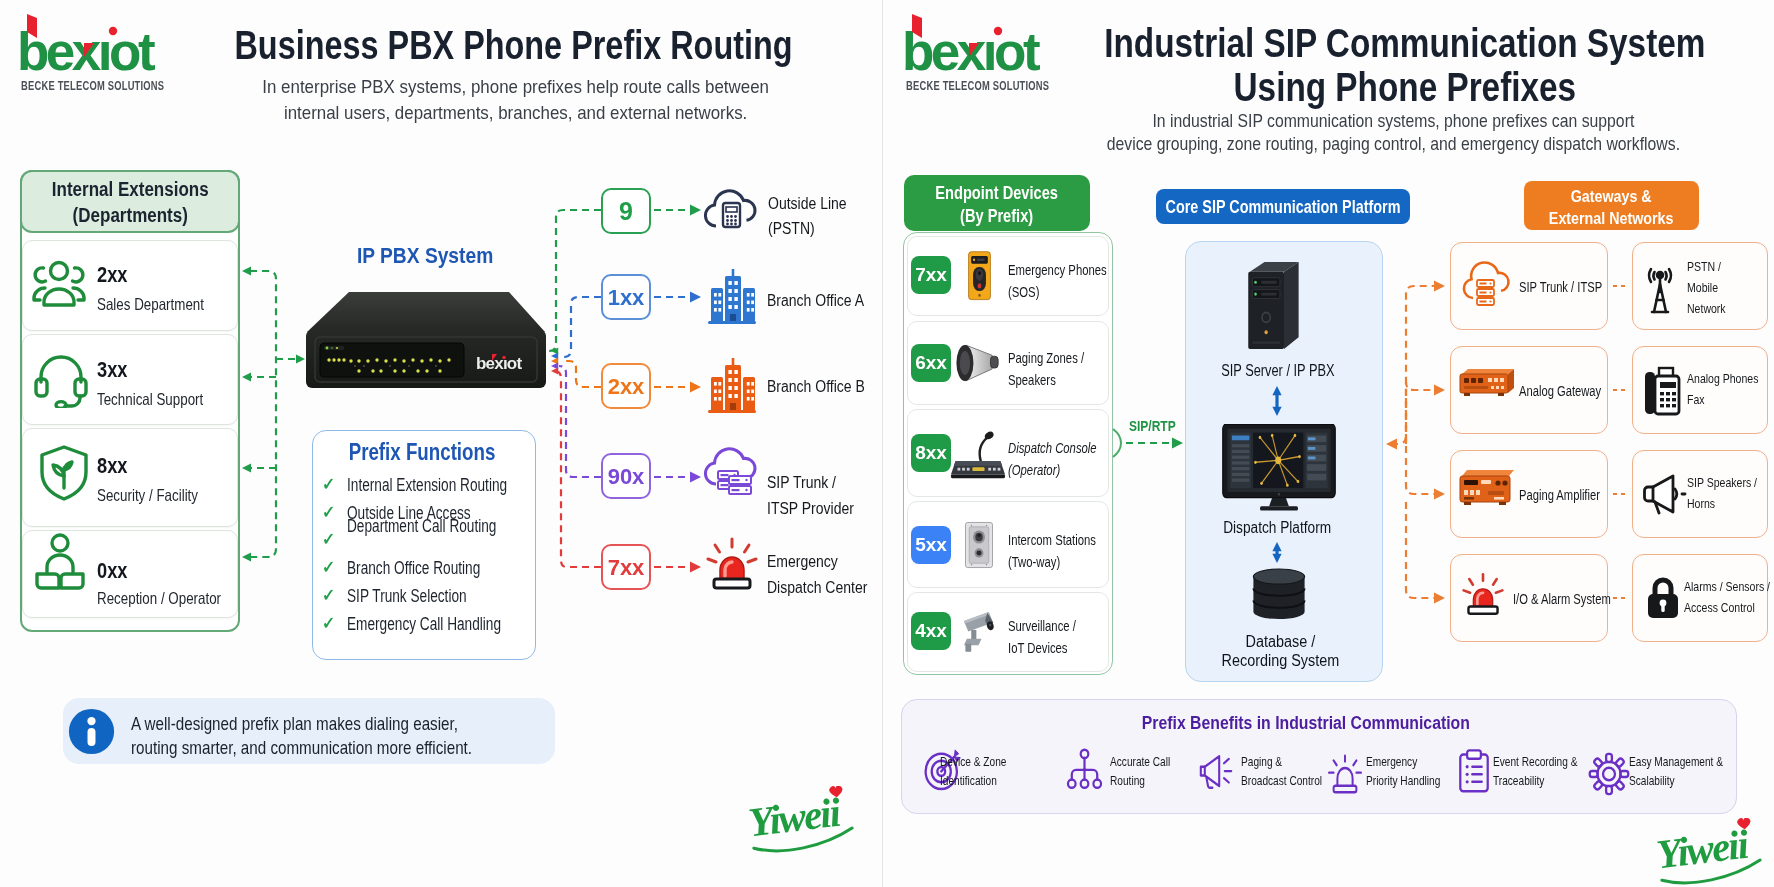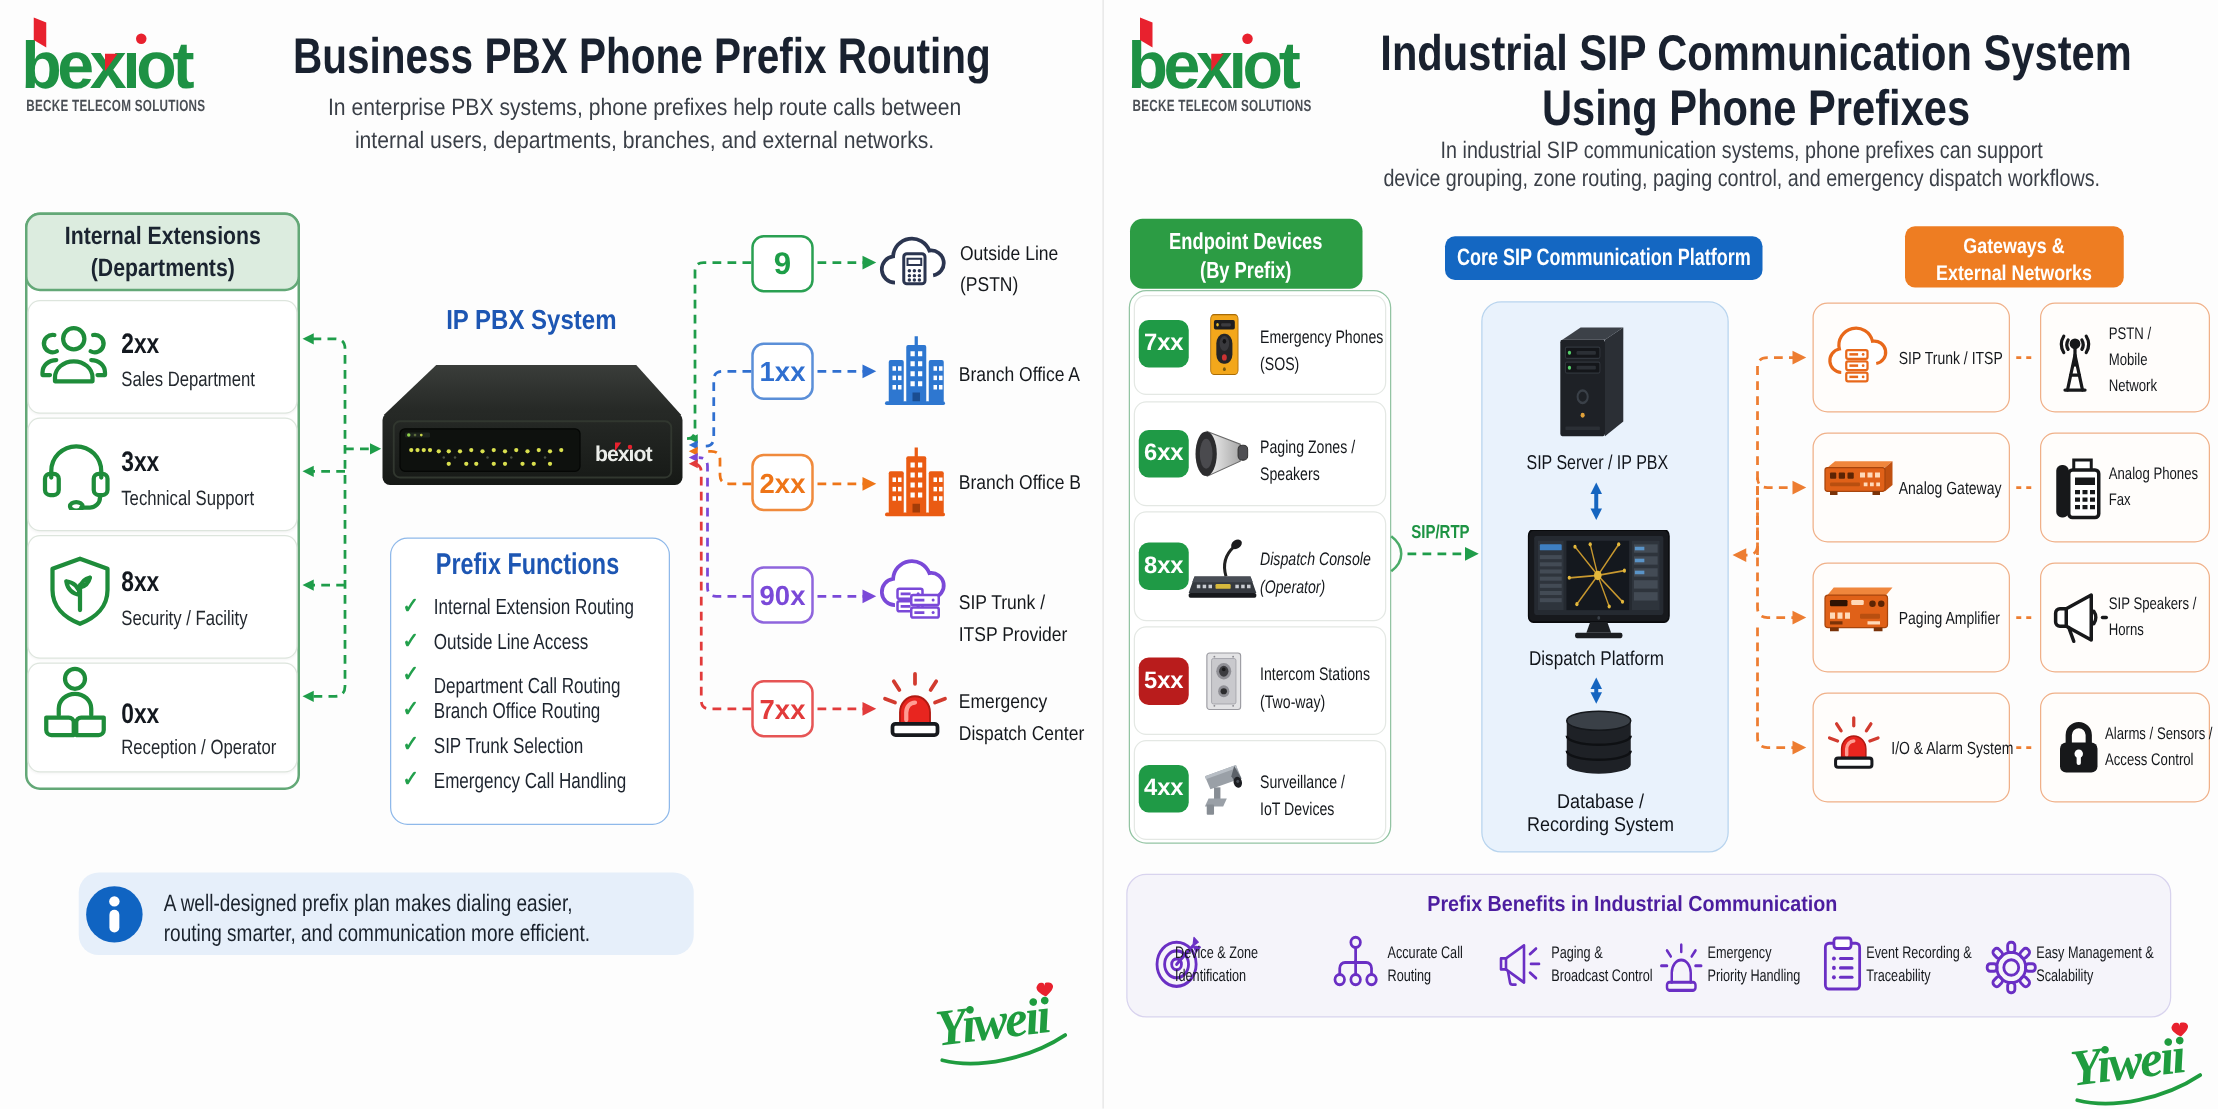--- a/index.html
+++ b/index.html
@@ -115,21 +115,21 @@
 <circle cx="201" cy="69.5" r="1.8" fill="#e8212e"></circle>
 <polygon points="189,66 194,66 189,73" fill="#e8212e"></polygon>
 </svg></div>
 <div class="abs" style="left:312px;top:430px;width:224px;height:230px;border:1.5px solid #8fb9ea;border-radius:14px;background:#fff;"></div>
 <div class="abs" style="left:-578px;top:438px;width:2000px;text-align:center;"><span class="tc" style="font-size:24px;font-weight:bold;color:#1d56b3;transform:scaleX(0.78);">Prefix Functions</span></div>
 <div class="abs" style="left:322px;top:474.0px;"><span class="t" style="font-size:17.5px;font-weight:bold;color:#22a04c;transform:scaleX(0.9);">✓</span></div>
 <div class="abs" style="left:347px;top:475.0px;"><span class="t" style="font-size:17.5px;font-weight:normal;color:#1d242e;transform:scaleX(0.78);">Internal Extension Routing</span></div>
 <div class="abs" style="left:322px;top:501.7px;"><span class="t" style="font-size:17.5px;font-weight:bold;color:#22a04c;transform:scaleX(0.9);">✓</span></div>
 <div class="abs" style="left:347px;top:502.7px;"><span class="t" style="font-size:17.5px;font-weight:normal;color:#1d242e;transform:scaleX(0.78);">Outside Line Access</span></div>
 <div class="abs" style="left:322px;top:529.4px;"><span class="t" style="font-size:17.5px;font-weight:bold;color:#22a04c;transform:scaleX(0.9);">✓</span></div>
-<div class="abs" style="left:347px;top:538px;"><span class="t" style="font-size:17.5px;font-weight:normal;color:#1d242e;transform:scaleX(0.78);">Department Call Routing</span></div>
+<div class="abs" style="left:347px;top:516px;"><span class="t" style="font-size:17.5px;font-weight:normal;color:#1d242e;transform:scaleX(0.78);">Department Call Routing</span></div>
 <div class="abs" style="left:322px;top:557.1px;"><span class="t" style="font-size:17.5px;font-weight:bold;color:#22a04c;transform:scaleX(0.9);">✓</span></div>
 <div class="abs" style="left:347px;top:558.1px;"><span class="t" style="font-size:17.5px;font-weight:normal;color:#1d242e;transform:scaleX(0.78);">Branch Office Routing</span></div>
 <div class="abs" style="left:322px;top:584.8px;"><span class="t" style="font-size:17.5px;font-weight:bold;color:#22a04c;transform:scaleX(0.9);">✓</span></div>
 <div class="abs" style="left:347px;top:585.8px;"><span class="t" style="font-size:17.5px;font-weight:normal;color:#1d242e;transform:scaleX(0.78);">SIP Trunk Selection</span></div>
 <div class="abs" style="left:322px;top:612.5px;"><span class="t" style="font-size:17.5px;font-weight:bold;color:#22a04c;transform:scaleX(0.9);">✓</span></div>
 <div class="abs" style="left:347px;top:613.5px;"><span class="t" style="font-size:17.5px;font-weight:normal;color:#1d242e;transform:scaleX(0.78);">Emergency Call Handling</span></div>
 <div class="abs" style="left:601px;top:188px;width:50px;height:46px;border-radius:10px;border:2px solid #2aa052;background:#fff;text-align:center;font-weight:bold;font-size:25px;line-height:43px;color:#1e9e48;">9</div>
 <div class="abs" style="left:601px;top:274px;width:50px;height:46px;border-radius:10px;border:2px solid #5b8fd8;background:#fff;text-align:center;font-weight:bold;font-size:22px;line-height:43px;color:#2f6fd0;">1xx</div>
 <div class="abs" style="left:601px;top:363px;width:50px;height:46px;border-radius:10px;border:2px solid #f08a3c;background:#fff;text-align:center;font-weight:bold;font-size:22px;line-height:43px;color:#ee7518;">2xx</div>
 <div class="abs" style="left:601px;top:453px;width:50px;height:46px;border-radius:10px;border:2px solid #8f65dd;background:#fff;text-align:center;font-weight:bold;font-size:22px;line-height:43px;color:#7a49d8;">90x</div>
@@ -319,21 +319,21 @@
         <rect x="8" y="45" width="3" height="3"></rect>
         <rect x="13" y="45" width="3" height="3"></rect>
         <rect x="18" y="45" width="3" height="3"></rect>
         <rect x="41" y="45" width="3" height="3"></rect>
         <rect x="46" y="45" width="3" height="3"></rect>
         <rect x="51" y="45" width="3" height="3"></rect>
       </g>
 </svg></div>
 <div class="abs" style="left:1008px;top:437px;font-style:italic;"><span class="t" style="font-size:14.5px;font-weight:normal;color:#15181c;line-height:22px;transform:scaleX(0.78);">Dispatch Console<br>(Operator)</span></div>
 <div class="abs" style="left:907px;top:501px;width:202px;height:87px;background:#fff;border:1px solid #e4e8e4;border-radius:10px;"></div>
-<div class="abs" style="left:911px;top:526px;width:40px;height:38px;background:#b91c1c;border-radius:8px;color:#fff;font-weight:bold;font-size:19px;text-align:center;line-height:38px;">5xx</div>
+<div class="abs" style="left:911px;top:526px;width:40px;height:38px;background:#3b82f6;border-radius:8px;color:#fff;font-weight:bold;font-size:19px;text-align:center;line-height:38px;">5xx</div>
 <div class="abs" style="left:964px;top:521px;"><svg width="30" height="48" viewBox="0 0 40 66" preserveAspectRatio="none">
 <rect x="2" y="2" width="36" height="62" rx="3" fill="#e3e3e5" stroke="#9a9aa0" stroke-width="1.2"></rect>
 <rect x="7" y="8" width="26" height="50" rx="2" fill="#c9c9cd" stroke="#a5a5ab" stroke-width="1"></rect>
 <ellipse cx="20" cy="22" rx="8" ry="9" fill="#8f8f95"></ellipse>
 <ellipse cx="20" cy="22" rx="5" ry="6" fill="#3c3c40"></ellipse>
 <circle cx="20" cy="20" r="2" fill="#1a1a1c"></circle>
 <ellipse cx="20" cy="44" rx="6" ry="6.5" fill="#8f8f95"></ellipse>
 <circle cx="20" cy="44" r="3.4" fill="#2c2c2e"></circle>
 <circle cx="10" cy="6" r="1" fill="#88888e"></circle>
       <circle cx="30" cy="6" r="1" fill="#88888e"></circle>

